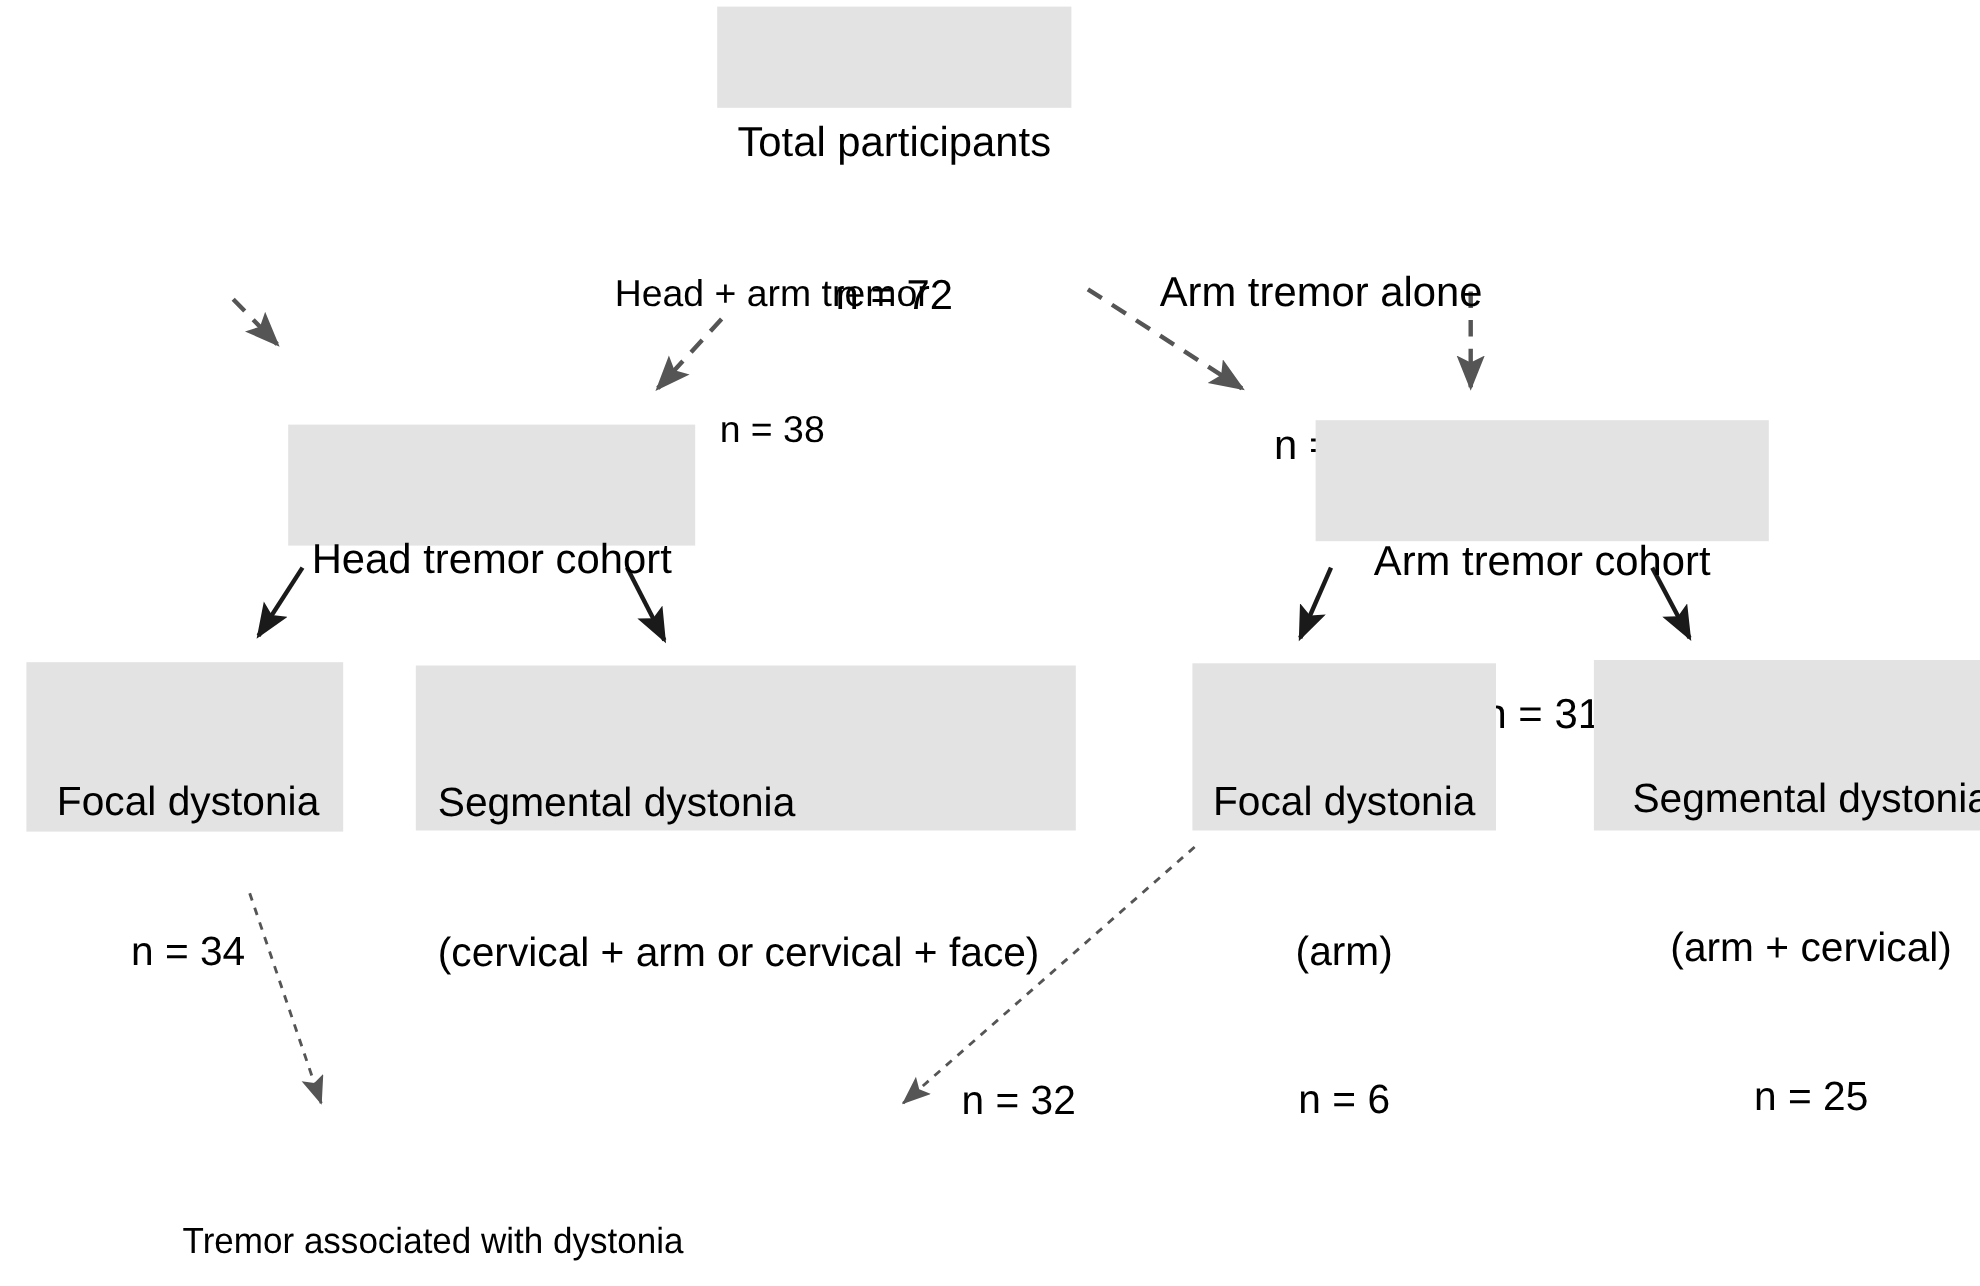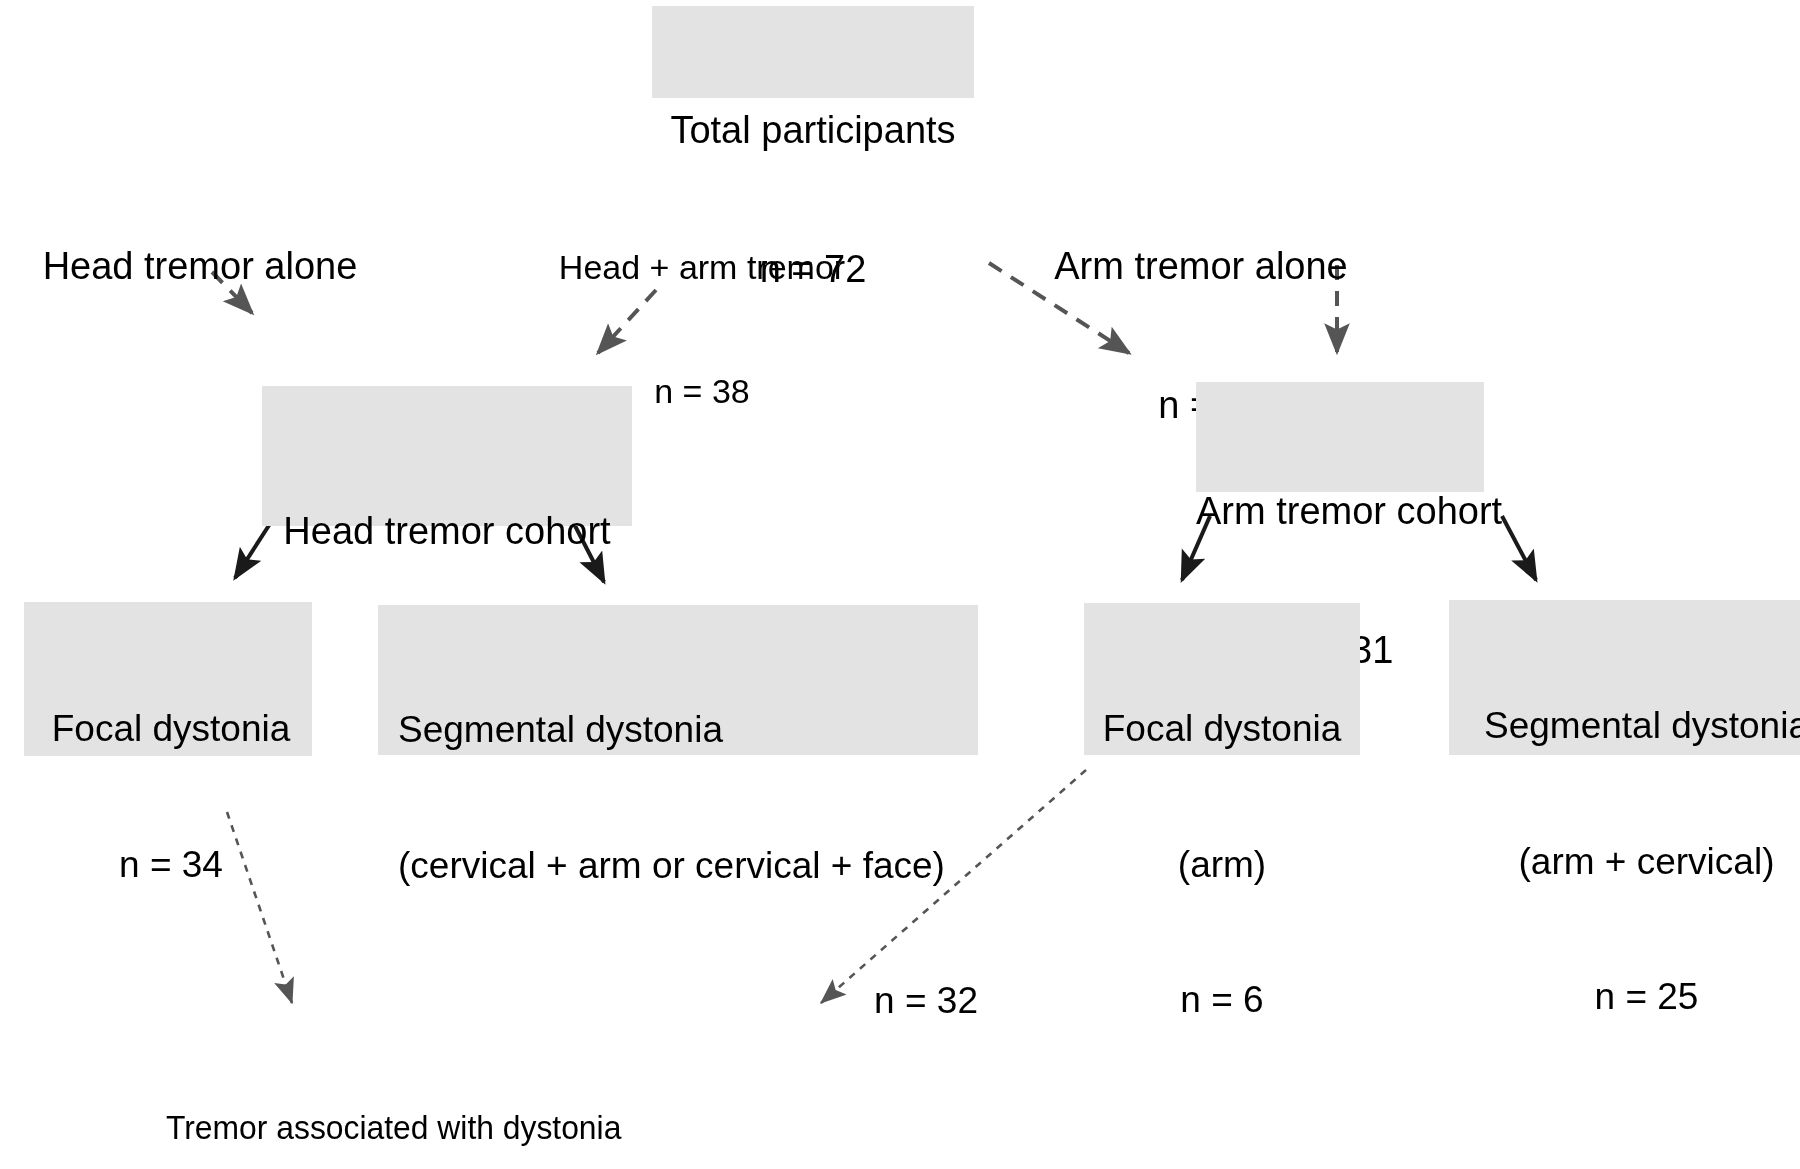--- a/index.html
+++ b/index.html
@@ -48,22 +48,22 @@
   }
   .nline {
     display: block;
   }
 
   
   #node-total        { left: 628px; top: 6px;   width: 322px; height: 92px;  font-size: 38px; padding-top: 8px; }
   #node-head-alone   { left: 8px;   top: 146px; width: 336px; height: 96px;  font-size: 38px; padding-top: 4px; }
   #node-head-arm     { left: 508px; top: 160px; width: 340px; height: 96px;  font-size: 34px; padding-top: 4px; }
   #node-arm-alone    { left: 1020px;top: 146px; width: 314px; height: 96px;  font-size: 38px; padding-top: 4px; }
-  #node-head-cohort  { left: 238px; top: 386px; width: 370px; height: 140px; font-size: 38px; padding-top: 29px; }
-  #node-arm-cohort   { left: 1172px;top: 382px; width: 288px; height: 110px; font-size: 38px; padding-top: 13px; }
+  #node-head-cohort  { left: 238px; top: 386px; width: 370px; height: 110px; font-size: 38px; padding-top: 7px; }
+  #node-arm-cohort   { left: 1172px;top: 382px; width: 412px; height: 110px; font-size: 38px; padding-top: 13px; }
   #node-focal-cerv   { left: -20px; top: 602px; width: 308px; height: 154px; font-size: 37px; padding-top: 14px; padding-left: 26px; }
   #node-seg-cerv     { left: 354px; top: 605px; width: 600px; height: 150px; font-size: 37px; padding-top: 12px; padding-left: 20px; }
   #node-focal-arm    { left: 1060px;top: 603px; width: 276px; height: 152px; font-size: 37px; padding-top: 13px; }
   #node-seg-arm      { left: 1425px;top: 600px; width: 395px; height: 155px; font-size: 37px; padding-top: 13px; }
   #node-summary      { left: 142px; top: 1025px;width: 1400px;height: 150px; font-size: 33px; }
 
   #node-summary .nline { line-height: 1.35; }
   #node-seg-cerv .nline.num { text-align: right; }
   .cond {
     font-family: "Liberation Sans Narrow", "Liberation Sans", sans-serif;
@@ -108,21 +108,20 @@
 
     <line x1="1062" y1="770" x2="797" y2="1003" stroke="#555555" stroke-width="2.6" stroke-dasharray="7 7" marker-end="url(#arrow-dot)"></line>
   </svg>
 
   <div class="node boxed ctr" id="node-total">
     <span class="nline">Total participants</span>
     <span class="nline num">n = 72</span>
   </div>
 
   <div class="node plain ctr" id="node-head-alone">
-    <span class="nline">Head tremor alone</span>
   </div>
 
   <div class="node plain ctr" id="node-head-arm">
     <span class="nline">Head + arm tremor</span>
     <span class="nline num">n = 38</span>
   </div>
 
   <div class="node plain ctr" id="node-arm-alone">
     <span class="nline">Arm tremor alone</span>
     <span class="nline num">n = 6</span>

